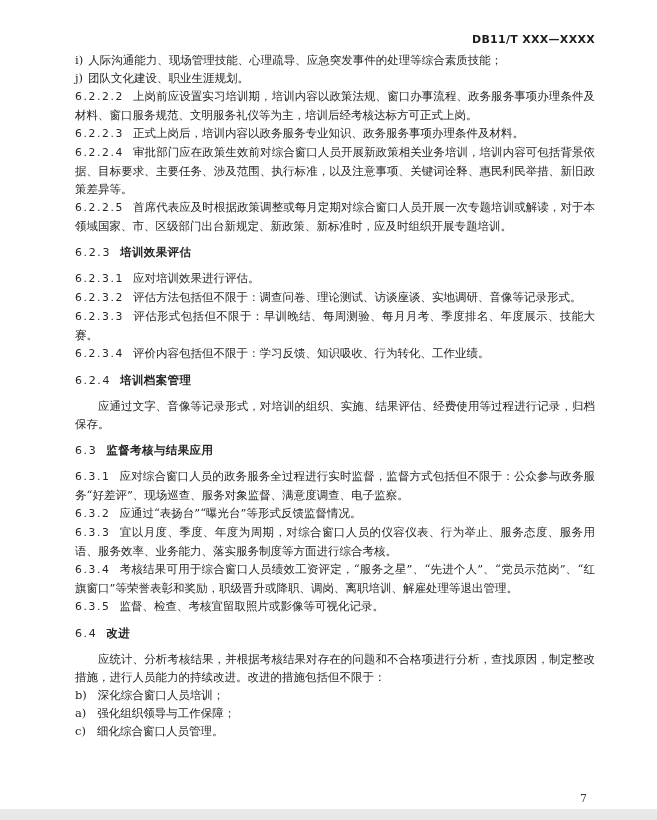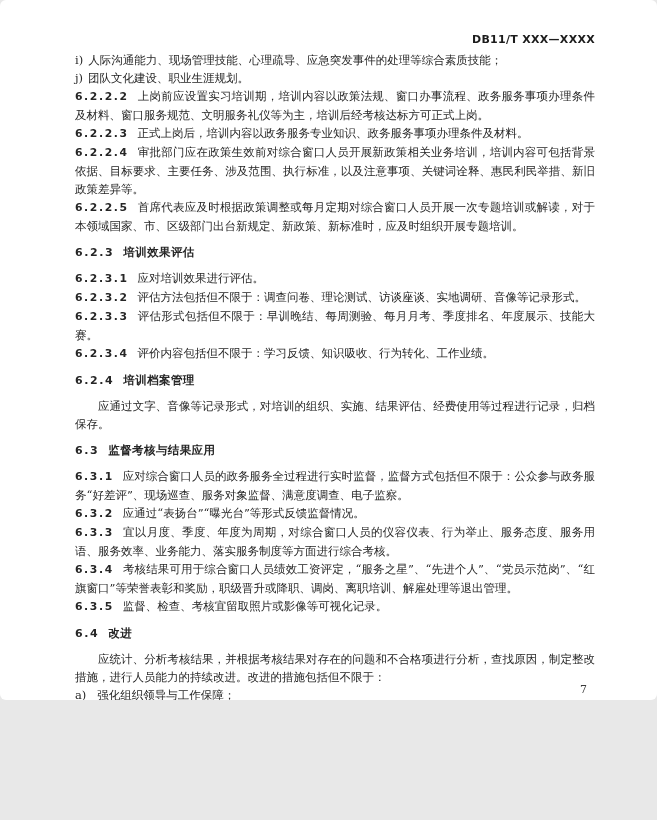--- a/index.html
+++ b/index.html
@@ -1,25 +1,24 @@
 <!DOCTYPE html>
 <html><head>
 <meta charset="utf-8">
 <style>
   html, body { margin: 0; padding: 0; background: #e8e8e8; }
   .page {
     position: relative;
     width: 657px;
-    height: 700px;
+    height: 809px;
     margin: 0 auto;
     background: #ffffff;
     color: #262626;
     font-family: "DejaVu Serif", "Liberation Serif", serif;
     overflow: hidden;
-    border-radius: 6px;
   }
   .header {
     position: absolute;
     top: 28px;
     left: 62px;
     right: 62px;
     text-align: right;
   }
   .doc-code {
     font-family: "DejaVu Sans", "Liberation Sans", sans-serif;
@@ -33,21 +32,21 @@
     top: 51px;
     left: 75px;
     width: 520px;
     font-size: 11.5px;
     line-height: 18px;
     text-align: justify;
   }
   .content p, .content h3 { margin: 0; padding: 0; }
   .num {
     font-family: "DejaVu Sans", "Liberation Sans", sans-serif;
-    font-weight: bold;
+    font-weight: normal;
     font-size: 10.8px;
     letter-spacing: 1.6px;
     margin-right: 9px;
     white-space: nowrap;
   }
   .li {
     margin-left: 20px;
     margin-bottom: 1px;
   }
   .li .li-label {
@@ -133,23 +132,23 @@
     <p class="clause"><span class="num">6.3.3</span><span>宜以月度、季度、年度为周期，对综合窗口人员的仪容仪表、行为举止、服务态度、服务用语、服务效率、业务能力、落实服务制度等方面进行综合考核。</span></p>
 
     <p class="clause"><span class="num">6.3.4</span><span>考核结果可用于综合窗口人员绩效工资评定，“服务之星”、“先进个人”、“党员示范岗”、“红旗窗口”等荣誉表彰和奖励，职级晋升或降职、调岗、离职培训、解雇处理等退出管理。</span></p>
 
     <p class="clause"><span class="num">6.3.5</span><span>监督、检查、考核宜留取照片或影像等可视化记录。</span></p>
 
     <h3 class="heading"><span class="num">6.4</span><span>改进</span></h3>
 
     <p class="para">应统计、分析考核结果，并根据考核结果对存在的问题和不合格项进行分析，查找原因，制定整改措施，进行人员能力的持续改进。改进的措施包括但不限于：</p>
 
+    <p class="li2"><span class="li-label">b)</span><span>深化综合窗口人员培训；</span></p>
+
     <p class="li2"><span class="li-label">a)</span><span>强化组织领导与工作保障；</span></p>
-
-    <p class="li2"><span class="li-label">b)</span><span>深化综合窗口人员培训；</span></p>
 
     <p class="li2"><span class="li-label">c)</span><span>细化综合窗口人员管理。</span></p>
 
   </div>
 
   <div class="footer">
     <span>7</span>
   </div>
 
 </div>

